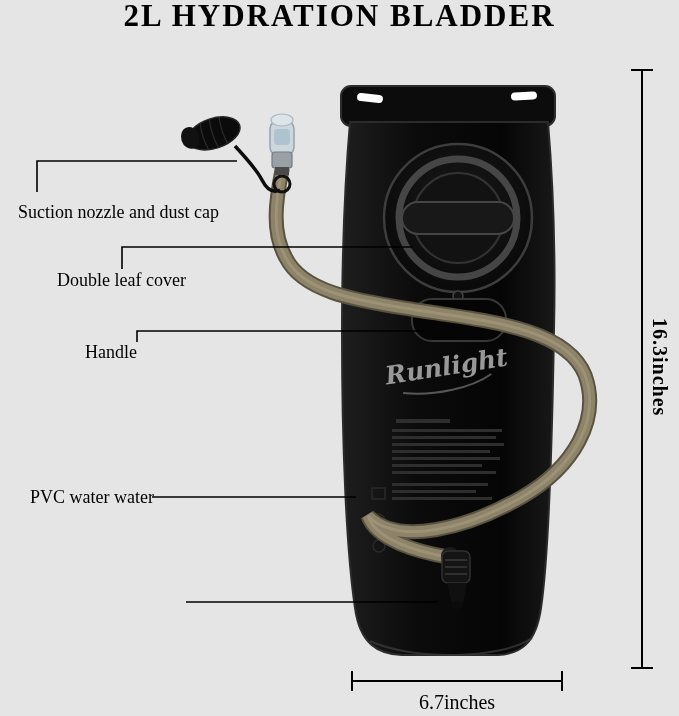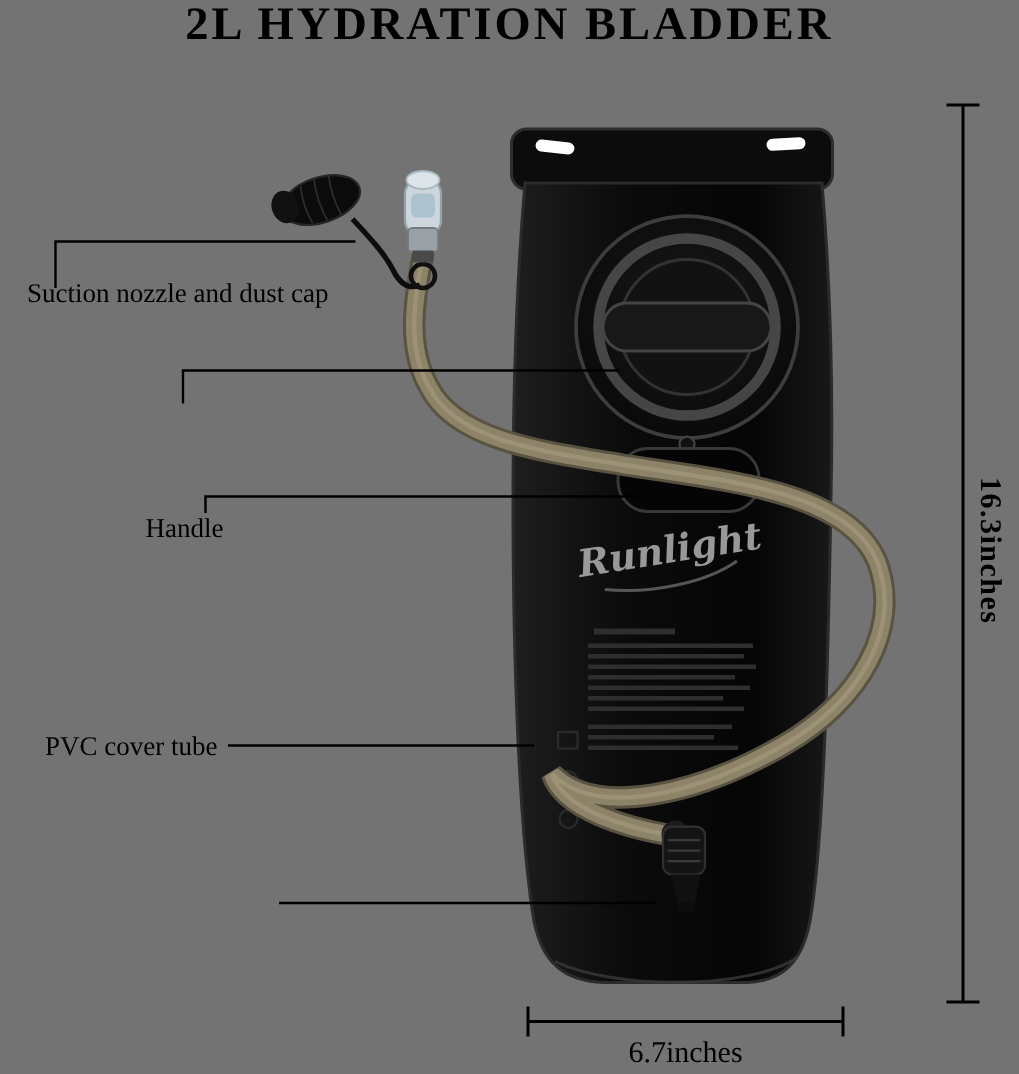--- a/index.html
+++ b/index.html
@@ -1,30 +1,30 @@
 <!DOCTYPE html>
 <html><head>
 <meta charset="utf-8">
 <style>
   html,body{margin:0;padding:0;background:#fff;}
   .canvas{
-    position:relative;width:679px;height:716px;background:#737373;overflow:hidden;
+    position:relative;width:679px;height:716px;background:#e5e5e5;overflow:hidden;
     font-family:"Liberation Serif","DejaVu Serif",serif;color:#000;
   }
   .title{
     position:absolute;top:-2px;left:0;right:0;text-align:center;
     font-size:31px;font-weight:bold;letter-spacing:2px;
     font-family:"Liberation Serif","DejaVu Serif",serif;
   }
   .callout{
     position:absolute;font-size:18px;white-space:nowrap;line-height:1.1;
   }
-  .callout.c1{left:18px;top:186px;text-align:right;}
+  .callout.c1{left:18px;top:203px;text-align:right;}
   .callout.c2{left:57px;top:271px;}
-  .callout.c3{left:85px;top:343px;margin-left:12px;}
+  .callout.c3{left:85px;top:343px;}
   .callout.c4{left:30px;top:488px;}
   .callout.c5{left:57px;top:593px;}
   .dim-label-v{
     position:absolute;left:648px;top:318px;
     writing-mode:vertical-rl;
     font-size:20px;font-weight:bold;letter-spacing:1px;
   }
   .dim-label-h{
     position:absolute;left:352px;top:691px;width:210px;text-align:center;
     font-size:20px;font-weight:normal;
@@ -170,19 +170,20 @@
       <line x1="631" y1="668" x2="653" y2="668"></line>
     </g>
     <g stroke="#000000" stroke-width="2">
       <line x1="352" y1="681" x2="562" y2="681"></line>
       <line x1="352" y1="671" x2="352" y2="691"></line>
       <line x1="562" y1="671" x2="562" y2="691"></line>
     </g>
   </svg>
 
   <div class="callout c1">Suction nozzle and dust cap</div>
+  <div class="callout c2">Double leaf cover</div>
   <div class="callout c3">Handle</div>
-  <div class="callout c4">PVC cover tube</div>
+  <div class="callout c4">PVC water water</div>
 
   <div class="dim-label-v">16.3inches</div>
   <div class="dim-label-h">6.7inches</div>
 
 </div>
 
 </body></html>

